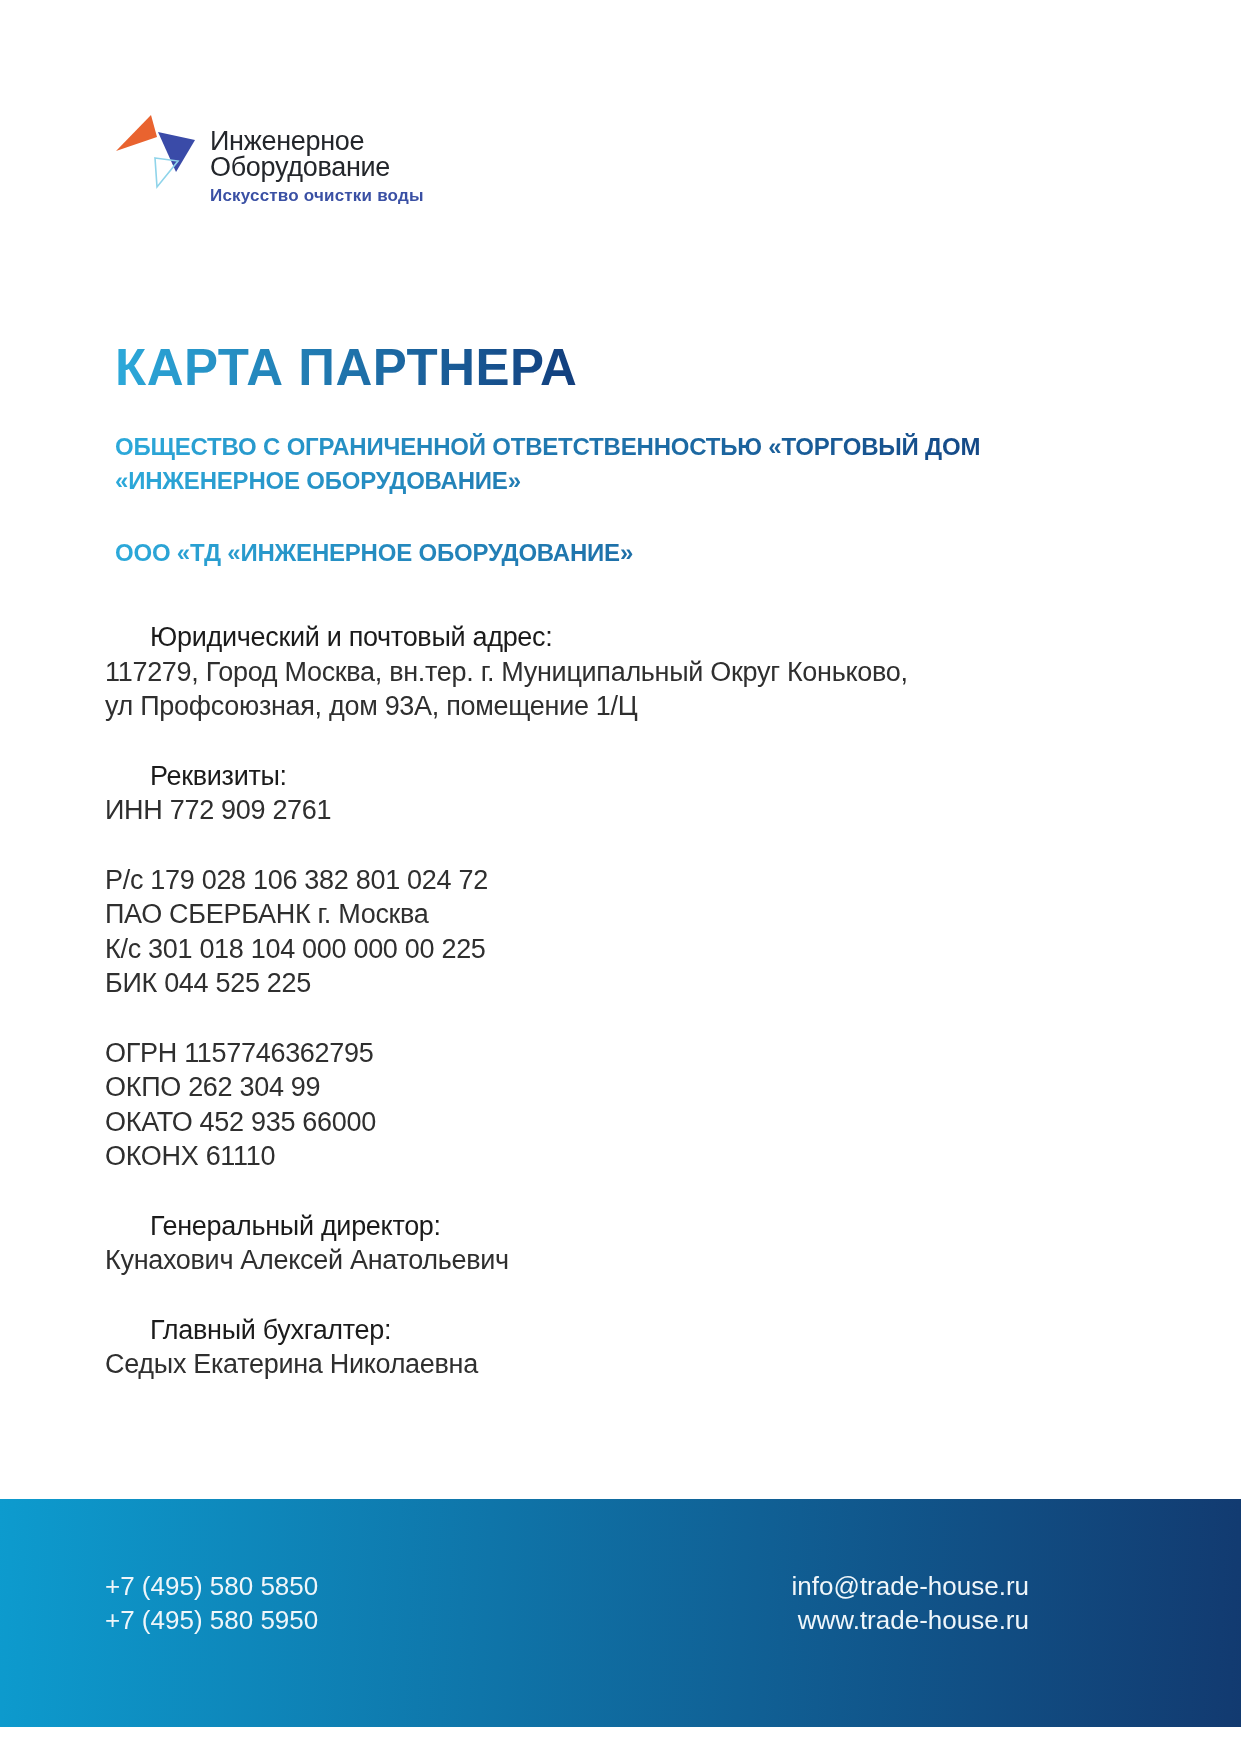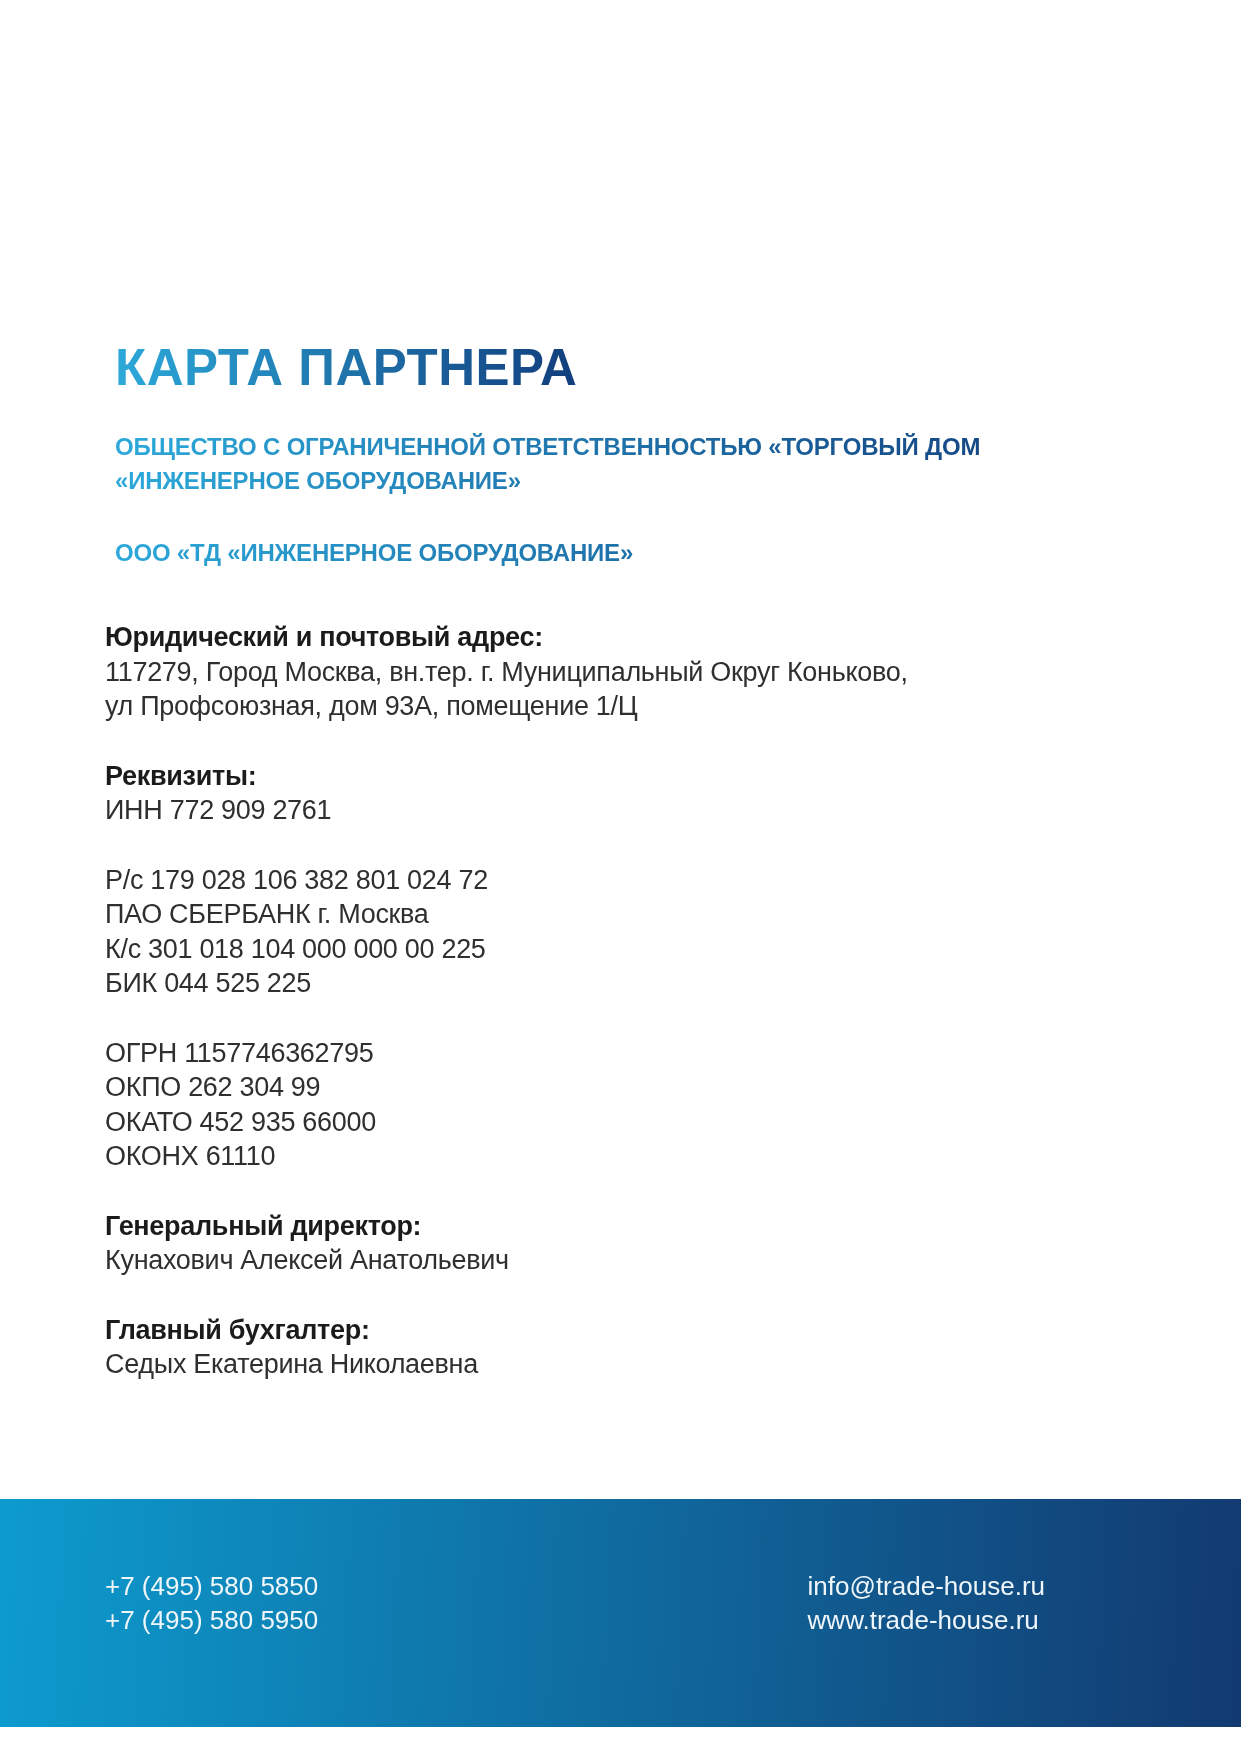--- a/index.html
+++ b/index.html
@@ -64,36 +64,48 @@
   .fullname .grad{white-space:nowrap;}
 
   
   .content{
     position:absolute;left:105px;top:620px;
     font-size:27px;line-height:34.5px;color:var(--text-dark);
     letter-spacing:-0.3px;
   }
   .group + .group{margin-top:35px;}
   .line{white-space:nowrap;}
-  .bold{font-weight:bold;color:var(--heading-dark);}
+  .bold{font-weight:normal;color:var(--heading-dark);margin-left:45px;}
 
   
   .footer{
     position:absolute;left:0;top:1499px;width:1241px;height:228px;
     background:linear-gradient(93deg,var(--footer-start) 0%,var(--footer-end) 100%);
     color:#EFF6FA;font-size:26px;
   }
   .footer-left{position:absolute;left:105px;top:70px;line-height:34px;}
-  .footer-right{position:absolute;right:196px;top:70px;line-height:34px;text-align:left;}
+  .footer-right{position:absolute;right:212px;top:70px;line-height:34px;text-align:right;}
 </style>
 </head>
 <body>
 
 <div class="page">
 
+  <header class="logo">
+    <svg class="logo-mark" viewBox="0 0 80 78" aria-hidden="true">
+      <polygon points="35,3 0,39 41,25" fill="var(--logo-orange)"></polygon>
+      <polygon points="42,20 79,28 60,60" fill="var(--logo-blue)"></polygon>
+      <polygon points="39,46 62,49 41,75" fill="none" stroke="var(--logo-cyan)" stroke-width="1.6"></polygon>
+    </svg>
+    <div class="logo-text">
+      <div class="logo-name">Инженерное</div>
+      <div class="logo-name">Оборудование</div>
+      <div class="logo-tagline">Искусство очистки воды</div>
+    </div>
+  </header>
 
   <h1 class="title grad">КАРТА ПАРТНЕРА</h1>
 
   <div class="fullname">
     <span class="grad grad-fixed">ОБЩЕСТВО С ОГРАНИЧЕННОЙ ОТВЕТСТВЕННОСТЬЮ «ТОРГОВЫЙ ДОМ</span>
     <span class="grad grad-fixed">«ИНЖЕНЕРНОЕ ОБОРУДОВАНИЕ»</span>
   </div>
 
   <div class="shortname">
     <span class="grad grad-fixed">ООО «ТД «ИНЖЕНЕРНОЕ ОБОРУДОВАНИЕ»</span>

